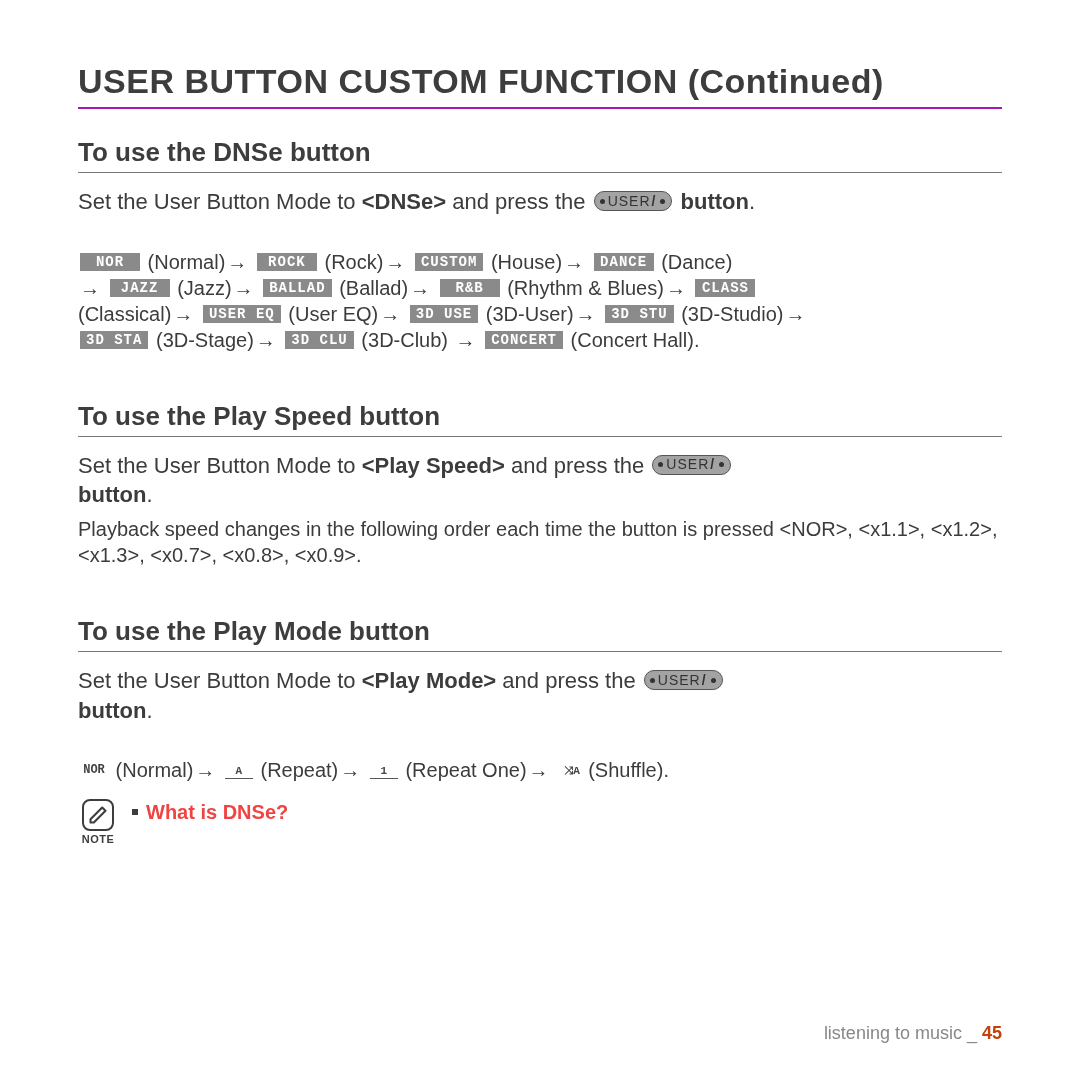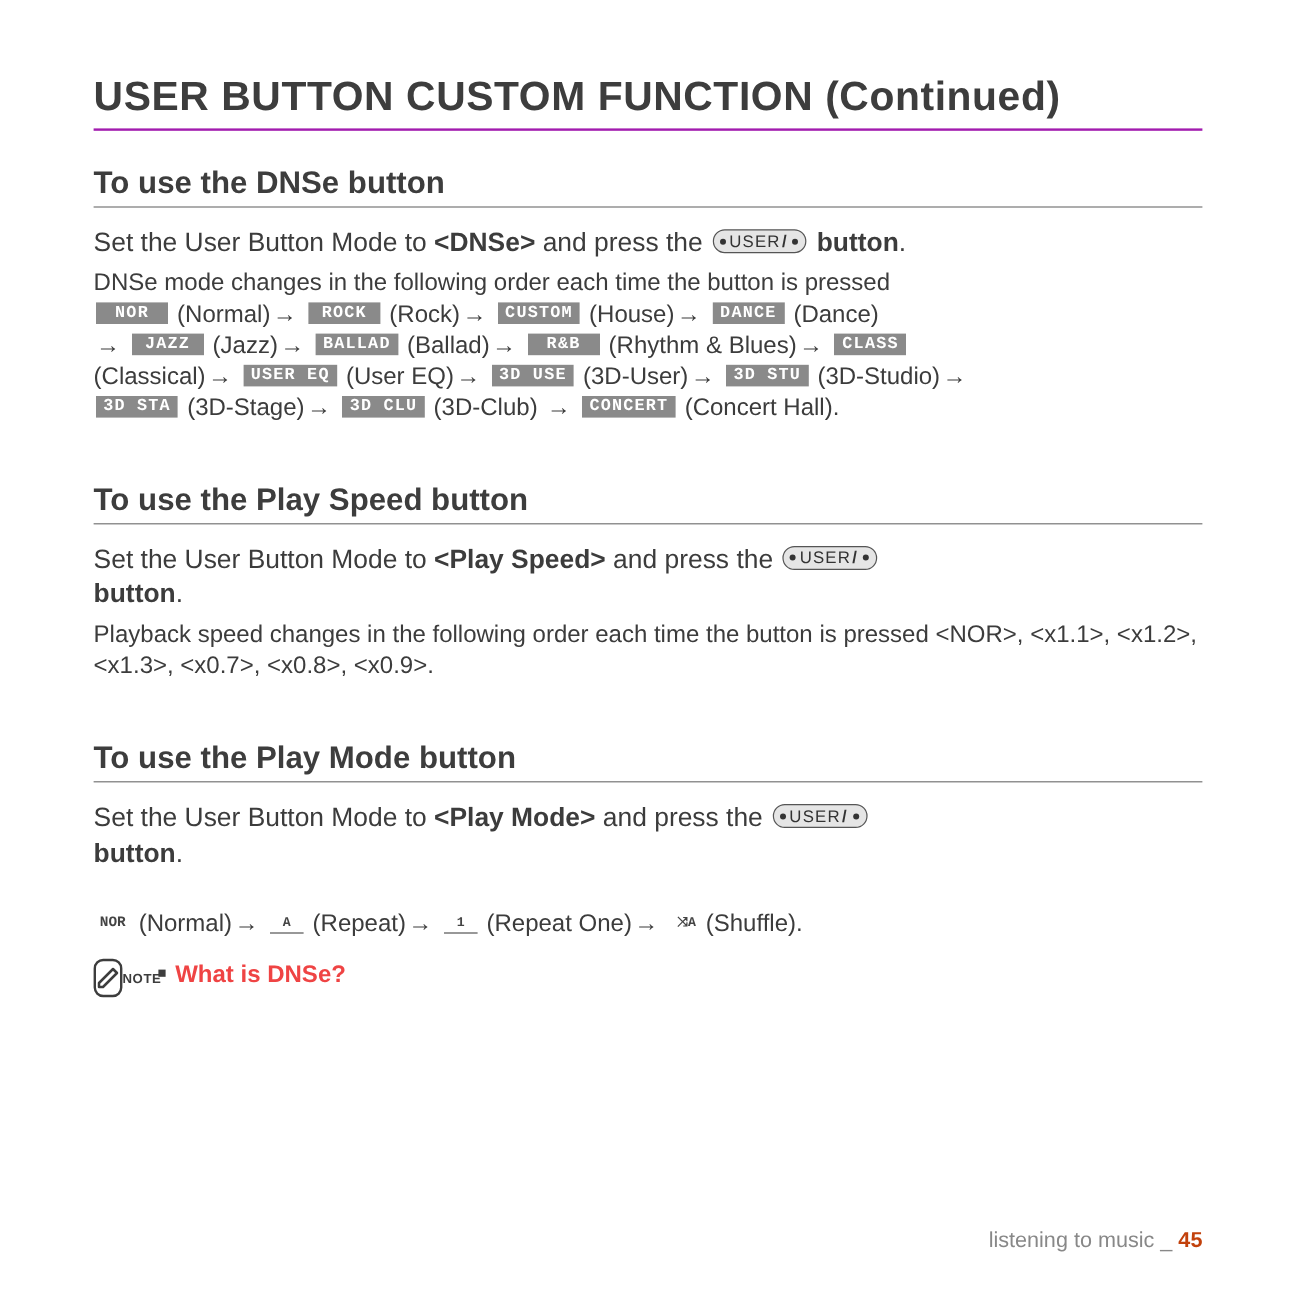--- a/index.html
+++ b/index.html
@@ -46,21 +46,21 @@
     align-items: center;
     vertical-align: middle;
     border: 1.5px solid #555;
     border-radius: 14px;
     padding: 0 6px 0 4px;
     font-size: 14px;
     font-family: Arial, sans-serif;
     letter-spacing: 1px;
     color: #333;
     height: 20px;
-    background: #e5e5e5;
+    background: #a3a3a3;
     position: relative;
     top: -2px;
     margin: 0 2px;
   }
   .user-btn .dot1 { width:5px;height:5px;background:#333;border-radius:50%;margin:0 3px 0 1px;}
   .user-btn .sep { color:#333; margin:0 1px; font-weight:700;}
   .user-btn .dot2 { width:5px;height:5px;background:#333;border-radius:50%;margin-left:3px;}
   .lcd {
     display: inline-flex;
     align-items: center;
@@ -80,21 +80,21 @@
     margin: 0 2px;
   }
   .arrow { margin: 0 2px; }
   .note-block {
     display: flex;
     align-items: flex-start;
     margin-top: 16px;
     gap: 14px;
   }
   .note-icon-wrap {
-    display:flex;flex-direction:row;align-items:center;
+    display:flex;flex-direction:column;align-items:center;
     width:40px;flex:0 0 40px;
   }
   .note-icon {
     width: 32px; height: 32px;
     border: 2.5px solid #3d3d3d;
     border-radius: 8px;
     display:flex;align-items:center;justify-content:center;
   }
   .note-icon svg { width:20px;height:20px; }
   .note-label { font-size:11px; font-weight:700; letter-spacing:0.5px; color:#3d3d3d; margin-top:2px;}
@@ -131,21 +131,21 @@
   <span>Set the User Button Mode to </span><b>&lt;DNSe&gt;</b><span> and press the </span>
   <span class="user-btn">
       <span class="dot1"></span>
       <span>USER</span>
       <span class="sep">/</span>
       <span class="dot2"></span>
     </span>
   <b> button</b>.
 </p>
 <p class="body">
-  <span>DNSe mode changes in the following order each time the button is pressed</span><br>
+  <br>
   <span class="lcd">NOR</span> <span>(Normal)</span><span class="arrow">→</span>
   <span class="lcd">ROCK</span> <span>(Rock)</span><span class="arrow">→</span>
   <span class="lcd">CUSTOM</span> <span>(House)</span><span class="arrow">→</span>
   <span class="lcd">DANCE</span> <span>(Dance)</span>
   <br><span class="arrow">→</span>
   <span class="lcd">JAZZ</span> <span>(Jazz)</span><span class="arrow">→</span>
   <span class="lcd">BALLAD</span> <span>(Ballad)</span><span class="arrow">→</span>
   <span class="lcd">R&amp;B</span> <span>(Rhythm &amp; Blues)</span><span class="arrow">→</span>
   <span class="lcd">CLASS</span>
   <br><span>(Classical)</span><span class="arrow">→</span>

